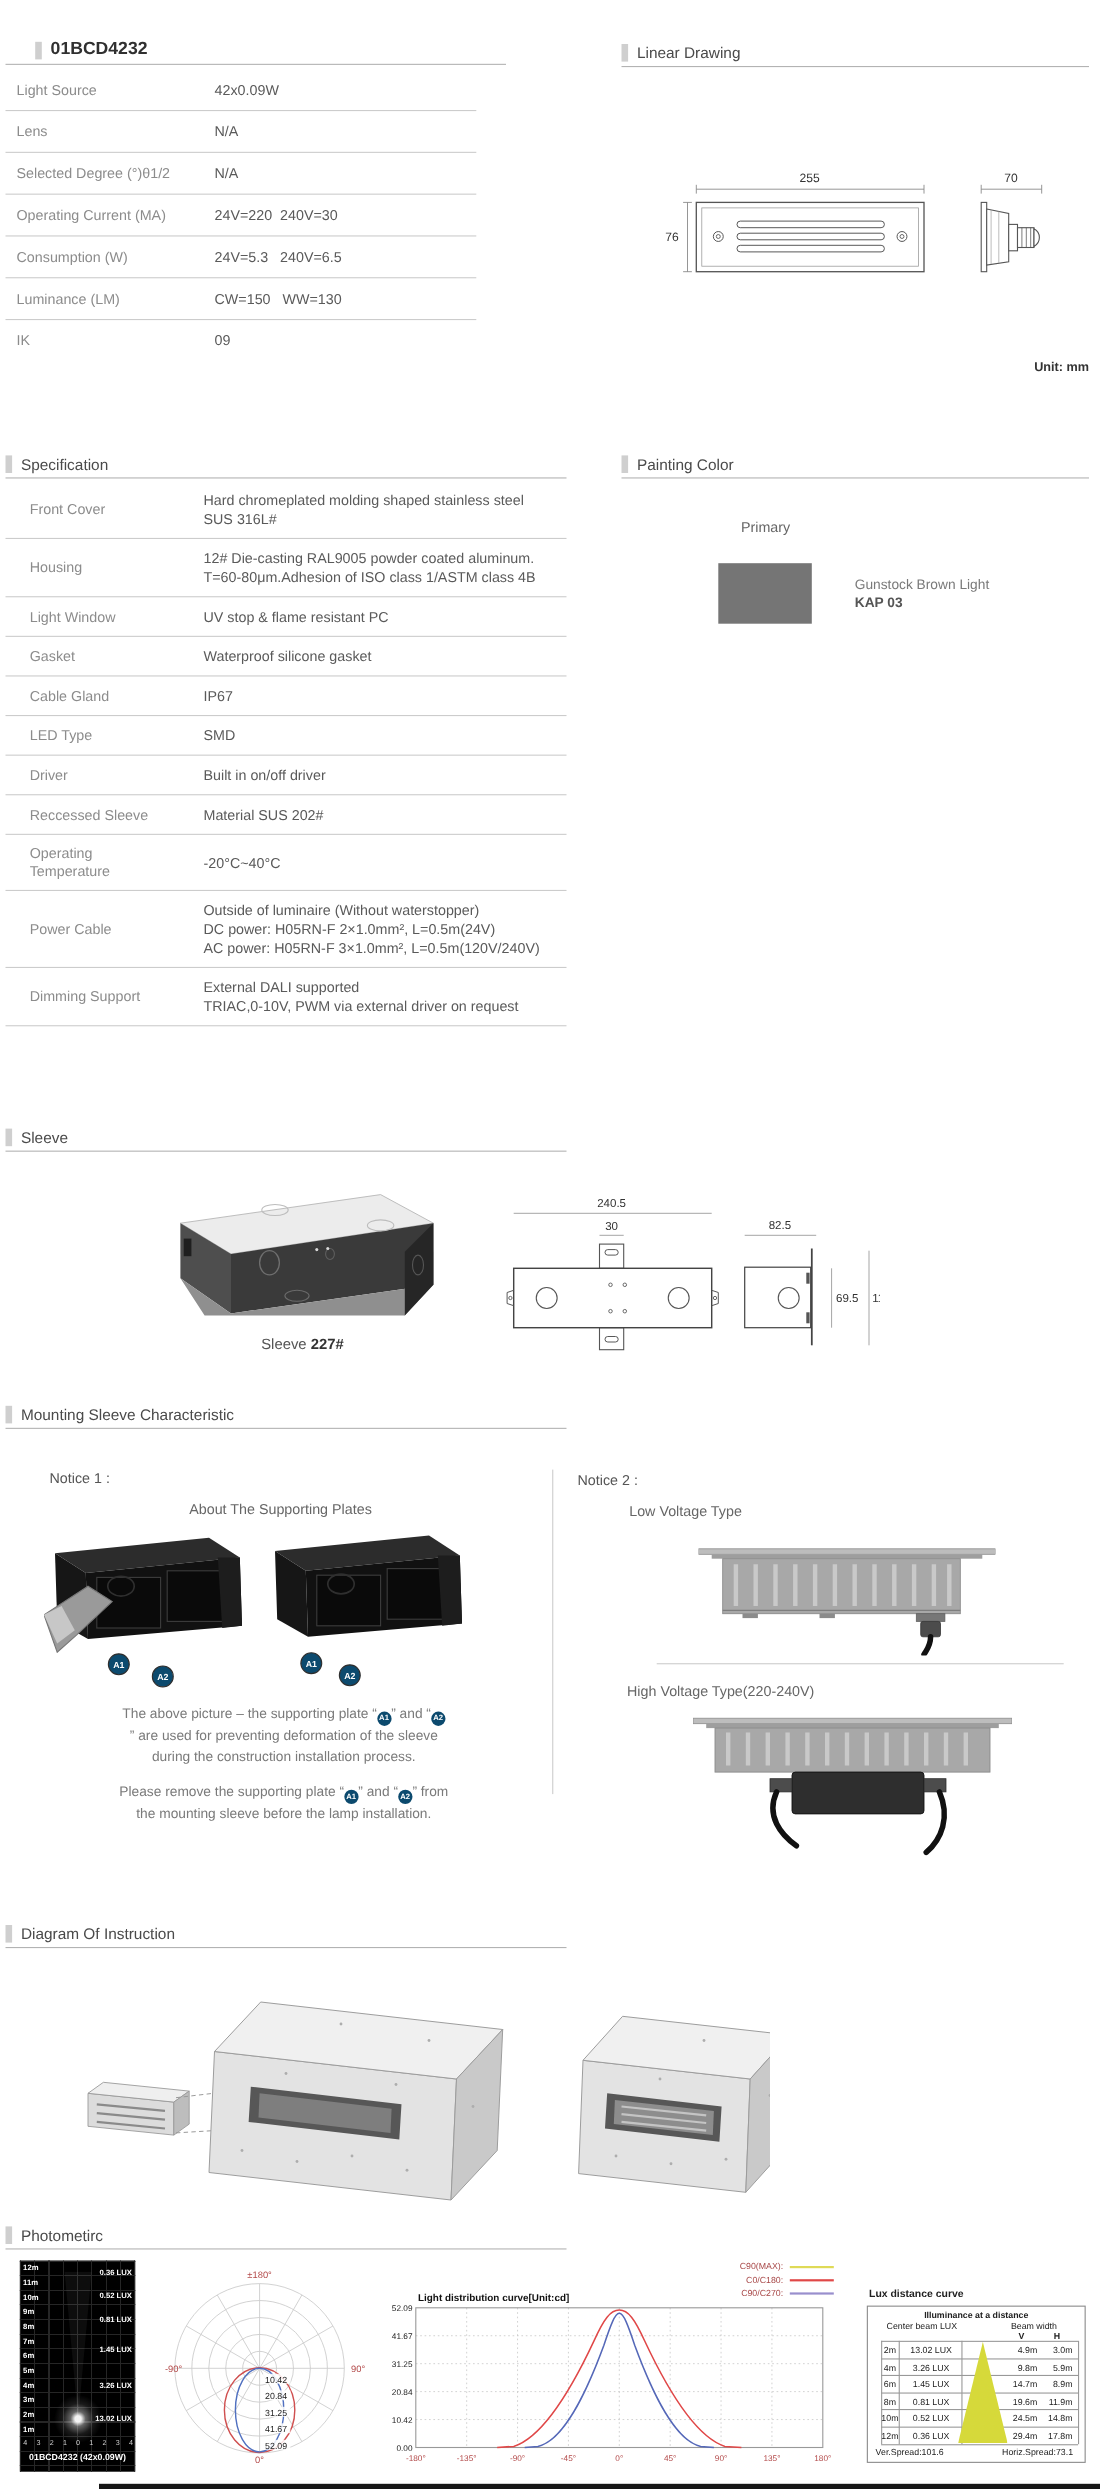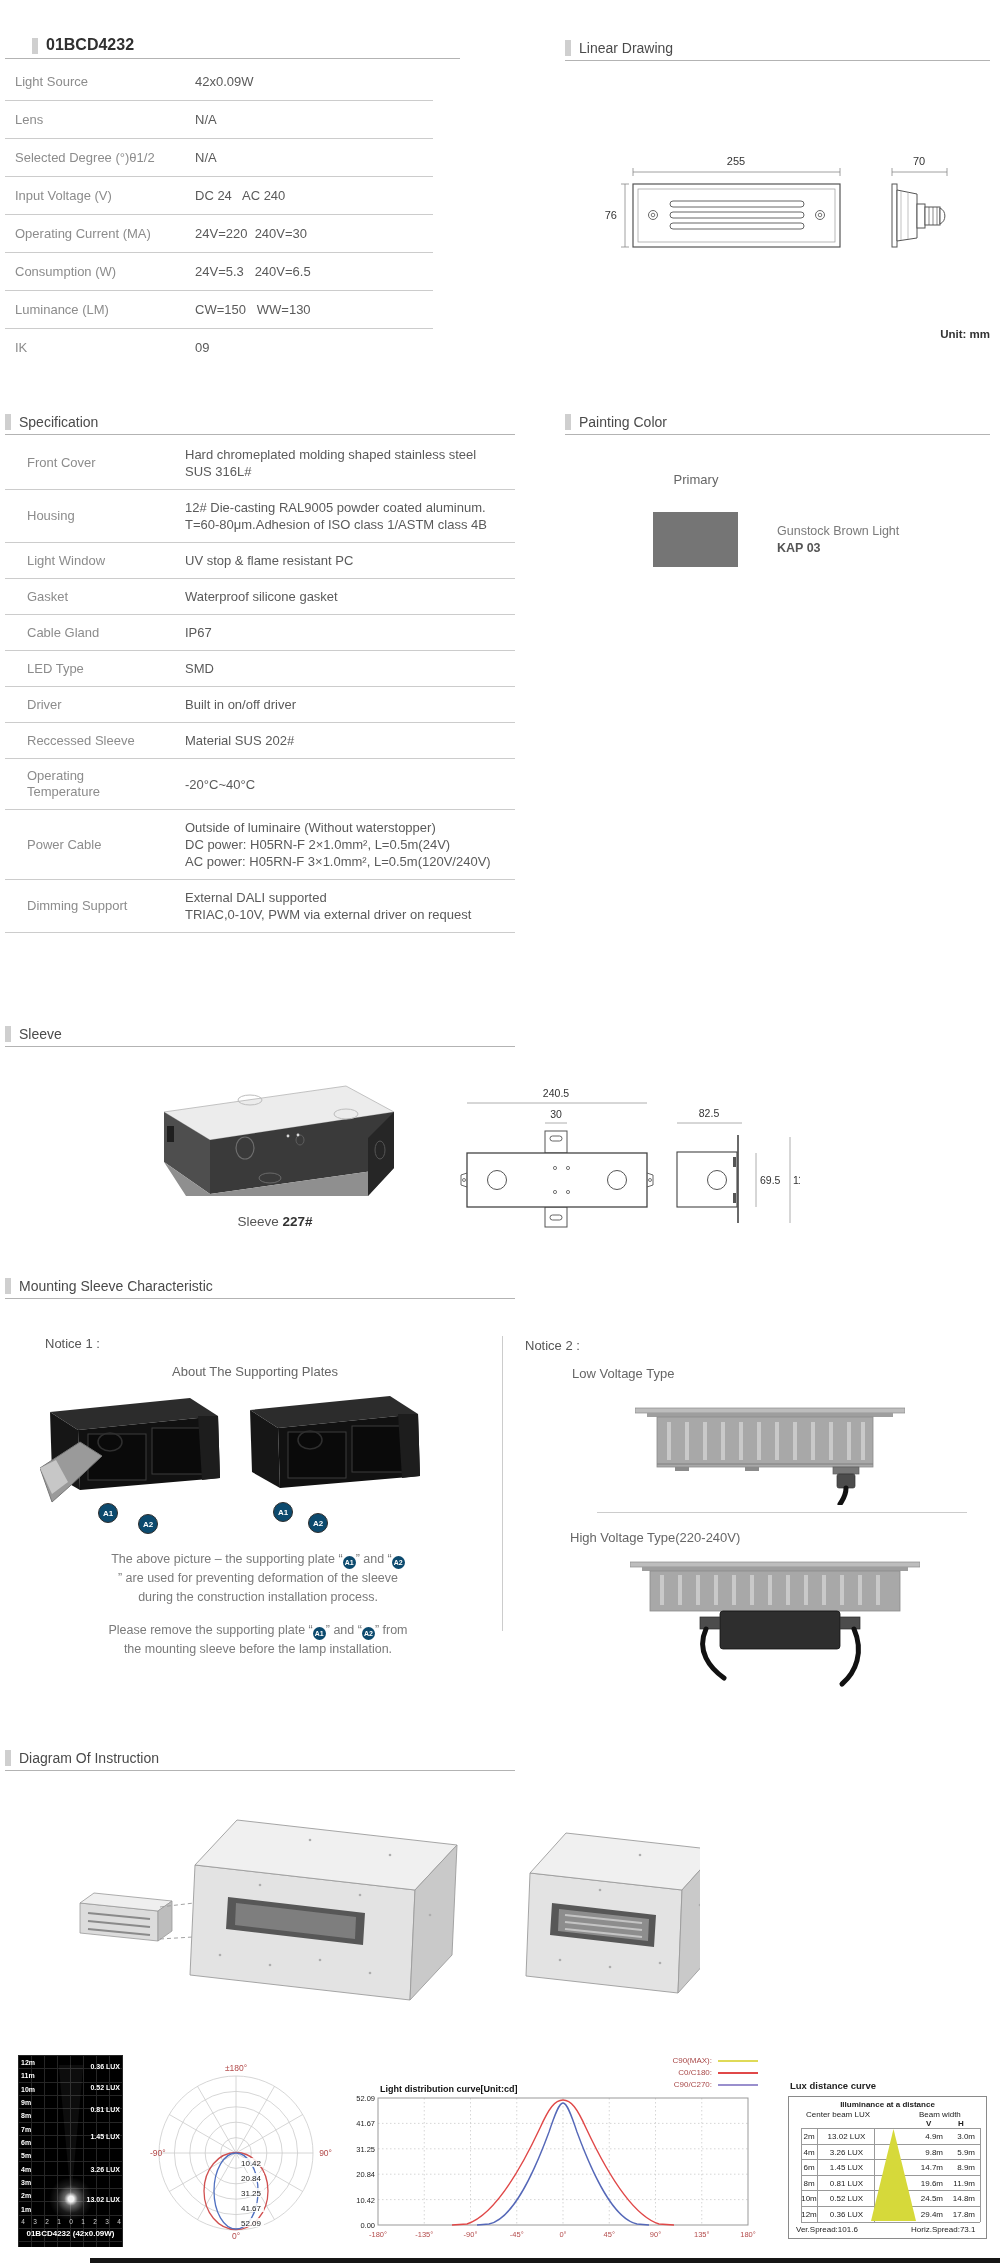--- a/index.html
+++ b/index.html
@@ -76,24 +76,20 @@
       </div>
     <div class="prow">
         <span class="plabel">Lens</span>
         <span class="pval">N/A</span>
       </div>
     <div class="prow">
         <span class="plabel">Selected Degree (°)θ1/2</span>
         <span class="pval">N/A</span>
       </div>
     <div class="prow">
-        <span class="plabel">Input Voltage (V)</span>
-        <span class="pval">DC 24   AC 240</span>
-      </div>
-    <div class="prow">
         <span class="plabel">Operating Current (MA)</span>
         <span class="pval">24V=220  240V=30</span>
       </div>
     <div class="prow">
         <span class="plabel">Consumption (W)</span>
         <span class="pval">24V=5.3   240V=6.5</span>
       </div>
     <div class="prow">
         <span class="plabel">Luminance (LM)</span>
         <span class="pval">CW=150   WW=130</span>
@@ -411,20 +407,24 @@
     <g fill="#adadad">
       <circle cx="500" cy="165" r="1.3"></circle>
         <circle cx="550" cy="172" r="1.3"></circle>
         <circle cx="600" cy="168" r="1.3"></circle>
       <circle cx="540" cy="95" r="1.3"></circle>
         <circle cx="580" cy="60" r="1.3"></circle>
         <circle cx="640" cy="110" r="1.3"></circle>
     </g>
   </svg>
 
+  <div class="sec" style="left:5px;top:2024px;width:510px;">
+    <span class="bar"></span>
+    <span class="t">Photometirc</span>
+  </div>
 
   <div class="cone">
     <div class="beam"></div>
     <div class="glow"></div>
     <span style="left:3px;top:4px;">12m</span>
     <span style="left:3px;top:17px;">11m</span>
     <span style="left:3px;top:31px;">10m</span>
     <span style="left:3px;top:44px;">9m</span>
     <span style="left:3px;top:57px;">8m</span>
     <span style="left:3px;top:71px;">7m</span>

